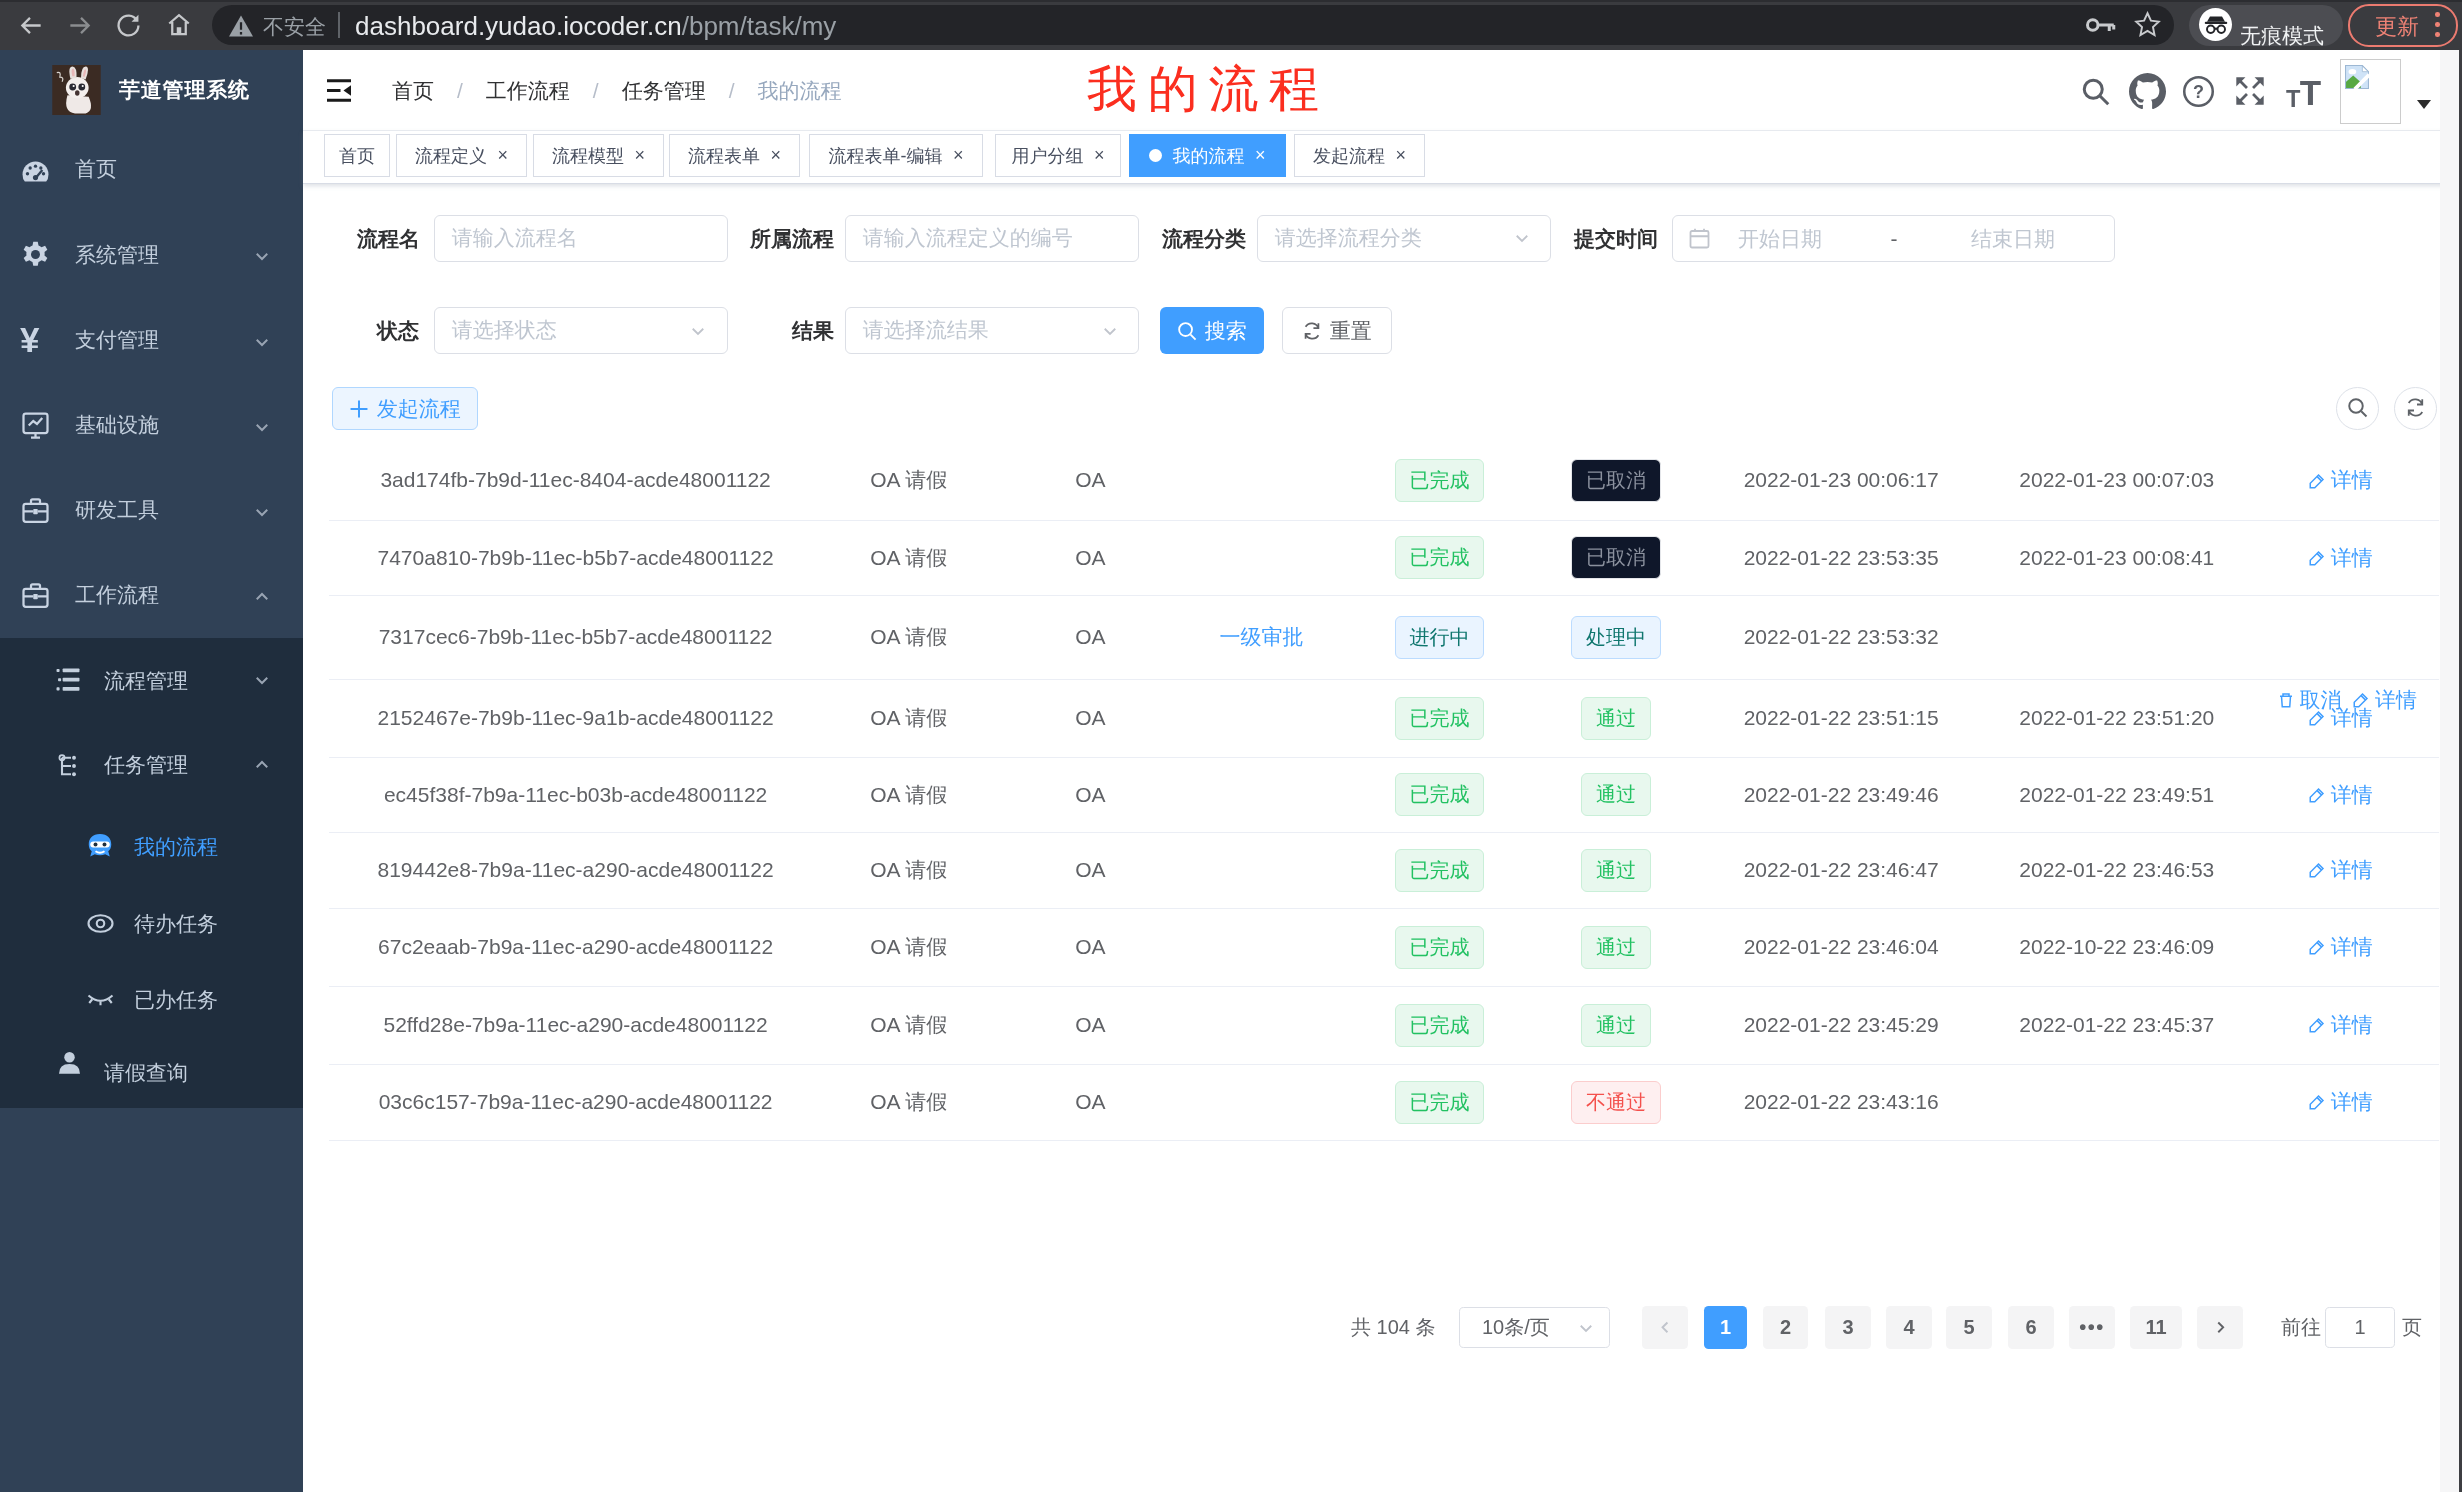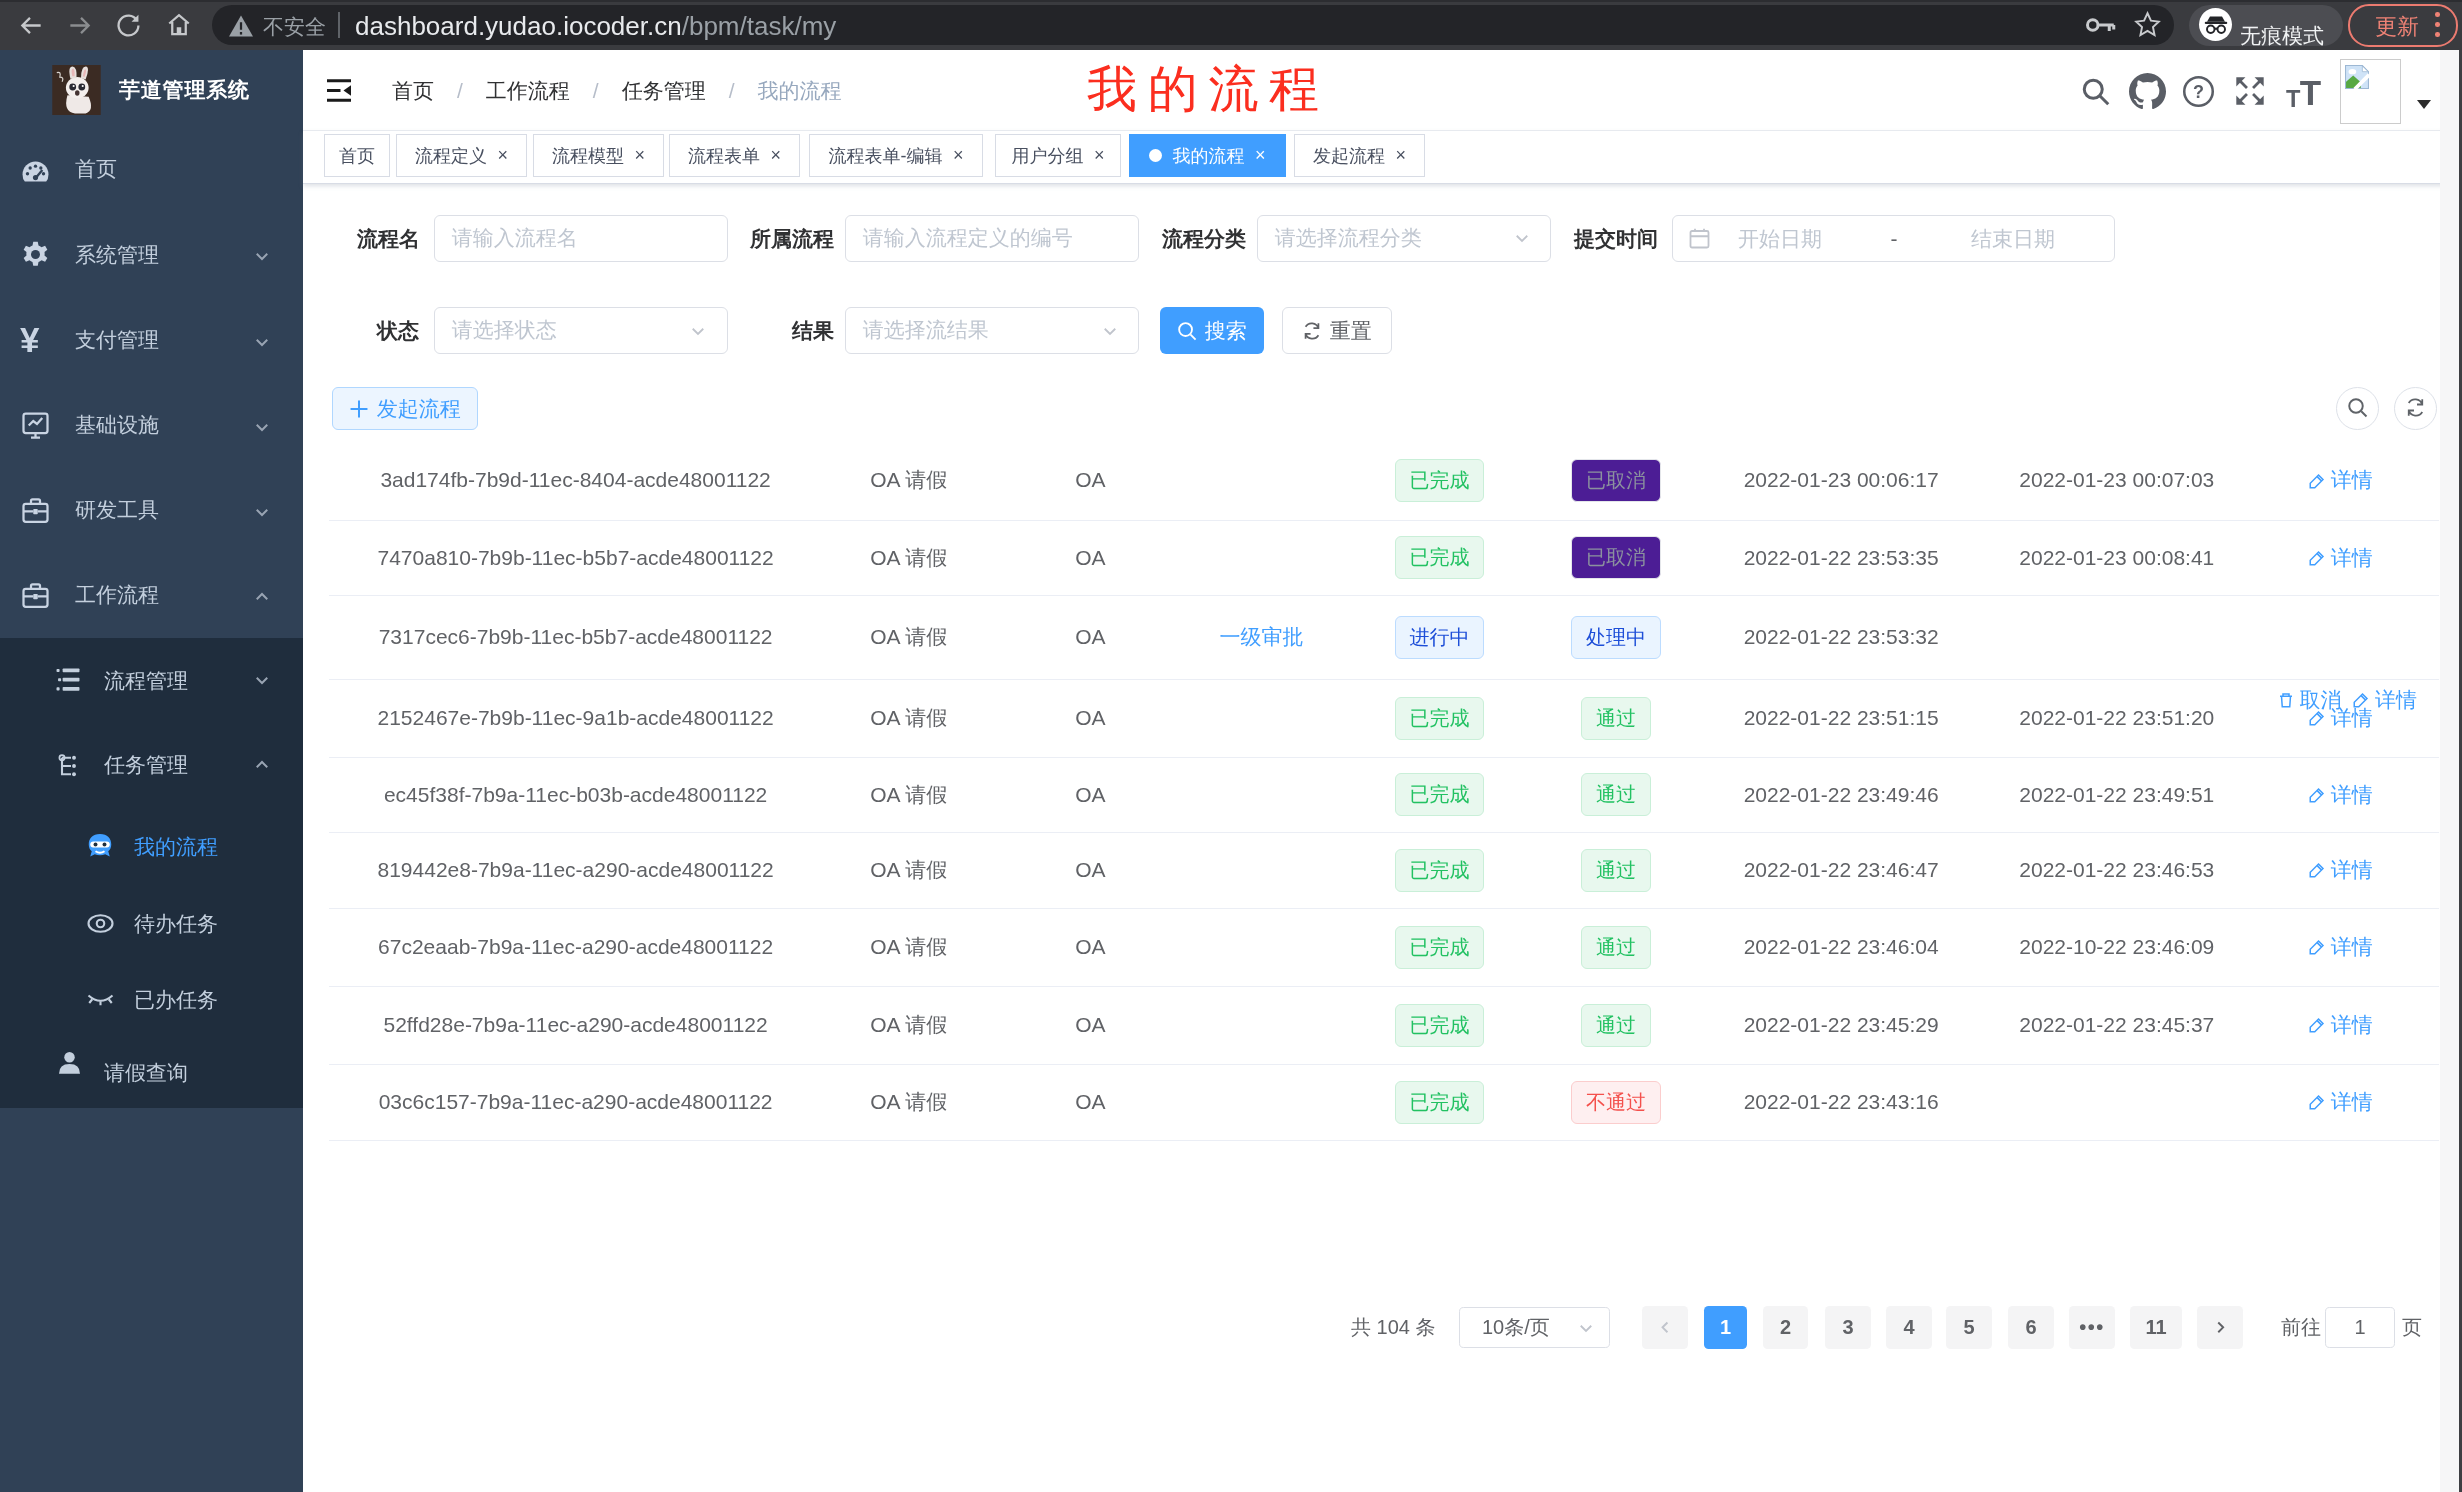--- a/index.html
+++ b/index.html
@@ -19,22 +19,22 @@
 .chev { position:absolute; width:18px; height:18px; }
 
 table.tb { position:absolute; left:329px; top:441px; width:2110px; border-collapse:collapse;
   table-layout:fixed; font-size:21px; color:#606266; }
 .tb th { background:#f8f8f9; height:64px; font-weight:700; color:#515a6e; font-size:21px;
   text-align:center; padding:0; }
 .tb td { text-align:center; border-bottom:1.5px solid #ebeef5; padding:0; }
 .ttag { display:inline-block; height:43px; line-height:40px; padding:0 13.7px; border-radius:6px;
   font-size:20px; border:1.5px solid; }
 .tg-s { background:#e8f8ee; border-color:#c9efd8; color:#22c162; }
-.tg-i { background:#4c1d95; border-color:#e4e6ea; color:#8b919e; }
-.tg-p { background:#eaf4ff; border-color:#bcdcff; color:#1d4ed8; }
+.tg-i { background:#0f172a; border-color:#e4e6ea; color:#8b919e; }
+.tg-p { background:#eaf4ff; border-color:#bcdcff; color:#0f766e; }
 .tg-d { background:#feeff0; border-color:#fbcdcd; color:#f4504c; }
 .lnk { color:#409eff; font-size:21px; white-space:nowrap; }
 
 .pbtn { position:absolute; top:1306px; height:43px; background:#f4f4f5; border-radius:4.6px;
   font-size:20px; font-weight:700; color:#606266; display:flex; align-items:center; justify-content:center; }
 .mtxt { position:absolute; }
 </style>
 </head>
 <body>
 

